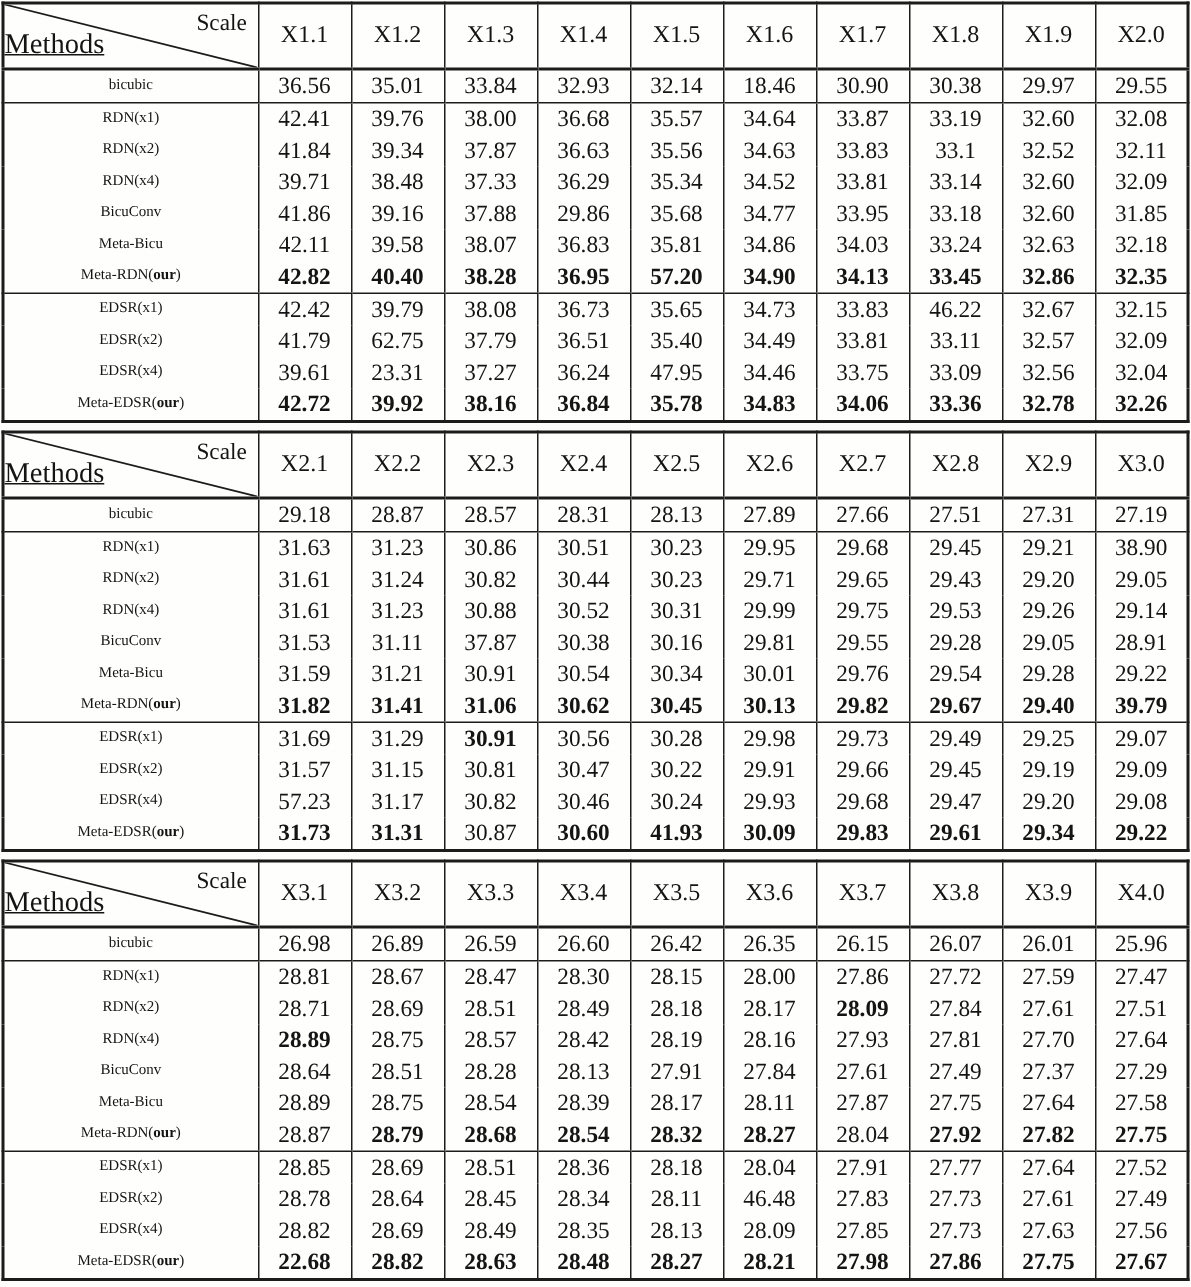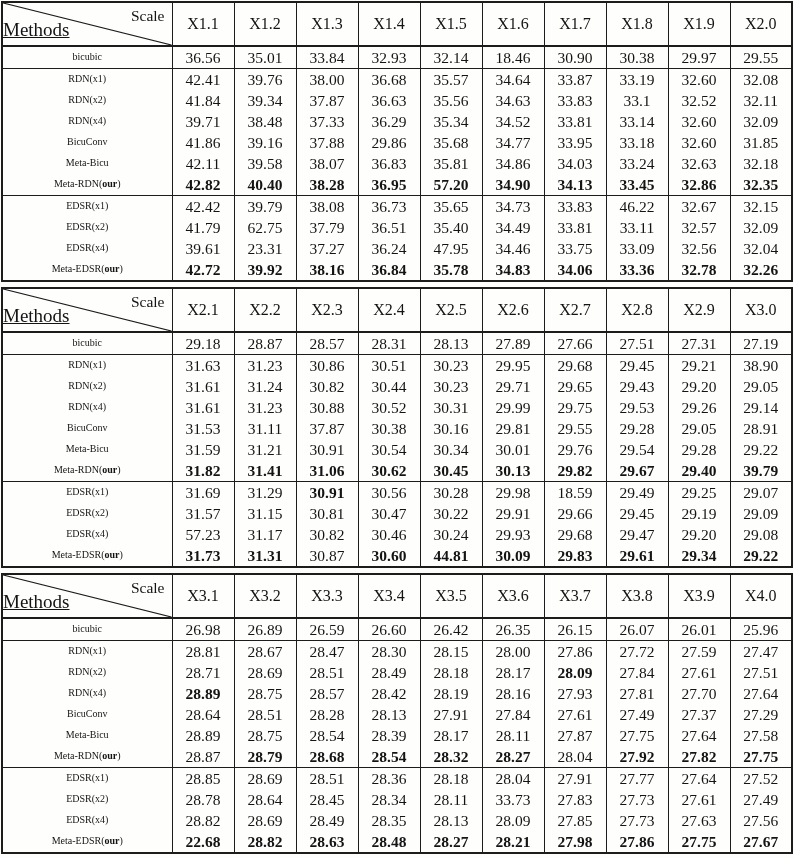--- a/index.html
+++ b/index.html
@@ -365,21 +365,21 @@
           <td class="b">39.79</td>
         </tr>
         <tr>
           <td class="method-cell"><span>EDSR(x1)</span></td>
           <td>31.69</td>
           <td>31.29</td>
           <td class="b">30.91</td>
           <td>30.56</td>
           <td>30.28</td>
           <td>29.98</td>
-          <td>18.59</td>
+          <td>29.73</td>
           <td>29.49</td>
           <td>29.25</td>
           <td>29.07</td>
         </tr>
         <tr>
           <td class="method-cell"><span>EDSR(x2)</span></td>
           <td>31.57</td>
           <td>31.15</td>
           <td>30.81</td>
           <td>30.47</td>
@@ -402,21 +402,21 @@
           <td>29.47</td>
           <td>29.20</td>
           <td>29.08</td>
         </tr>
         <tr>
           <td class="method-cell"><span>Meta-EDSR(</span><span class="b">our</span><span>)</span></td>
           <td class="b">31.73</td>
           <td class="b">31.31</td>
           <td>30.87</td>
           <td class="b">30.60</td>
-          <td class="b">44.81</td>
+          <td class="b">41.93</td>
           <td class="b">30.09</td>
           <td class="b">29.83</td>
           <td class="b">29.61</td>
           <td class="b">29.34</td>
           <td class="b">29.22</td>
         </tr>
       </tbody>
     </table>
     <table class="tbl">
       <colgroup>
@@ -558,21 +558,21 @@
           <td>27.64</td>
           <td>27.52</td>
         </tr>
         <tr>
           <td class="method-cell"><span>EDSR(x2)</span></td>
           <td>28.78</td>
           <td>28.64</td>
           <td>28.45</td>
           <td>28.34</td>
           <td>28.11</td>
-          <td>33.73</td>
+          <td>46.48</td>
           <td>27.83</td>
           <td>27.73</td>
           <td>27.61</td>
           <td>27.49</td>
         </tr>
         <tr>
           <td class="method-cell"><span>EDSR(x4)</span></td>
           <td>28.82</td>
           <td>28.69</td>
           <td>28.49</td>

